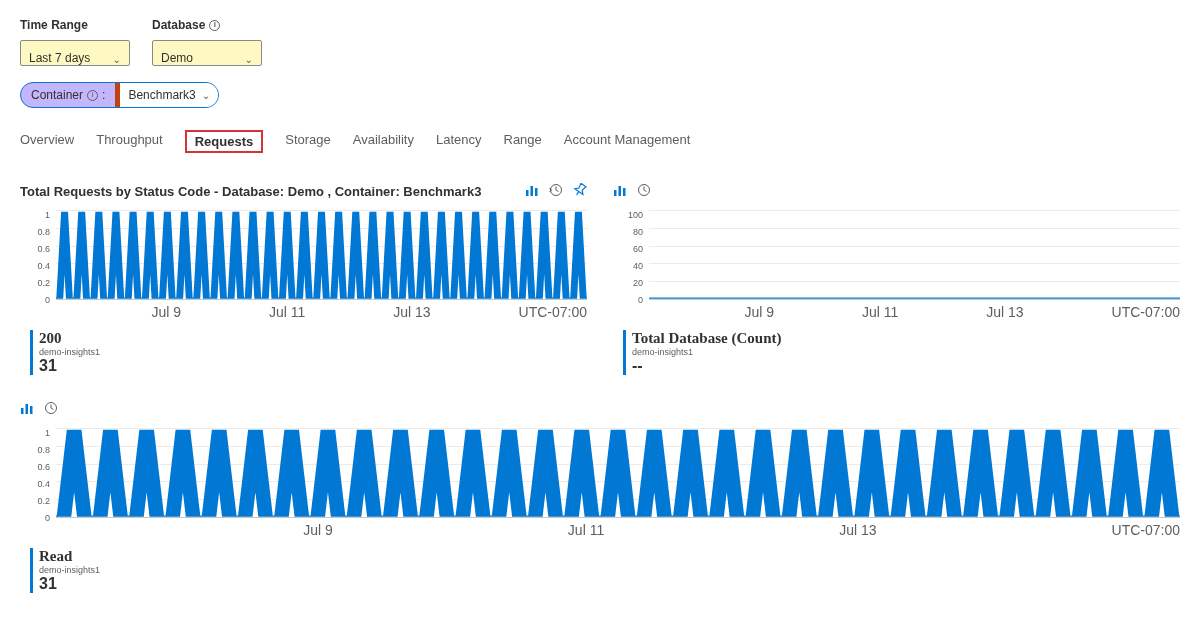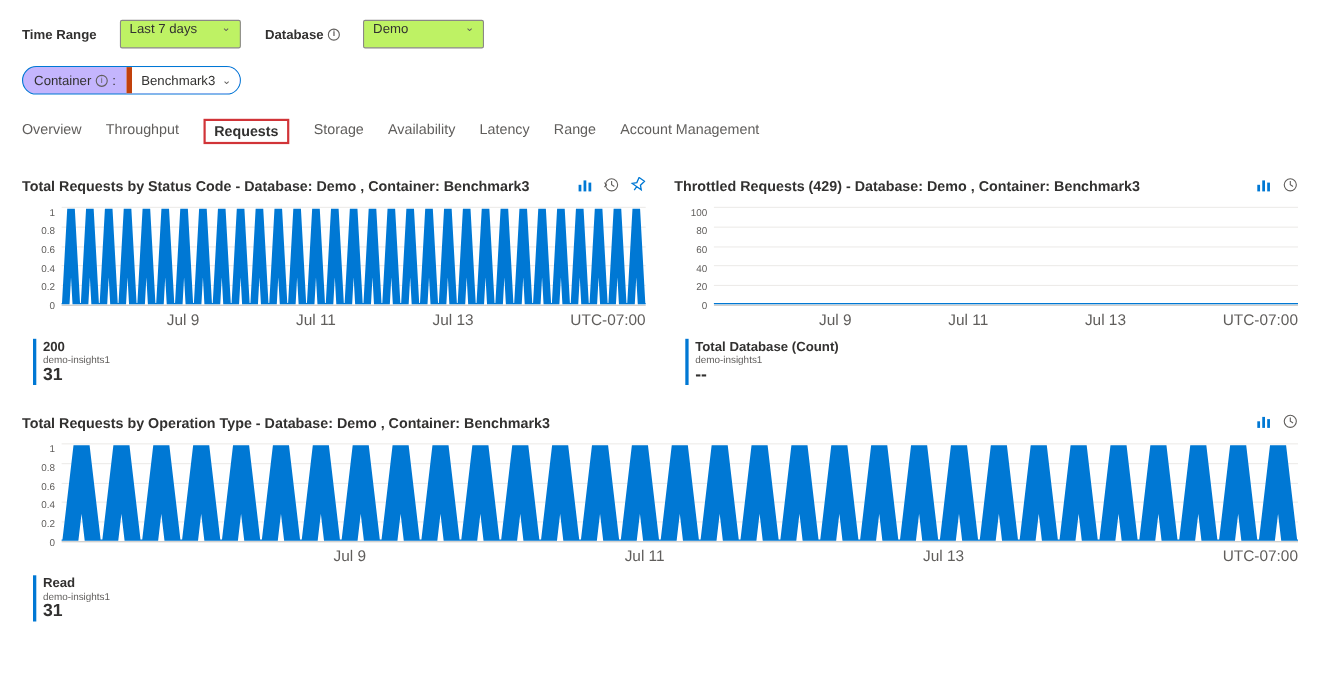--- a/index.html
+++ b/index.html
@@ -5,27 +5,27 @@
   * { box-sizing: border-box; }
   body {
     margin: 0;
     padding: 18px 20px;
     font-family: "Segoe UI", -apple-system, Arial, sans-serif;
     font-size: 13px;
     color: #323130;
     background: #fff;
   }
   .filters-row { display: flex; gap: 22px; margin-bottom: 16px; }
-  .filter-group { display: flex; flex-direction: row; gap: 21px; }
+  .filter-group { display: flex; flex-direction: column; gap: 8px; }
   .filter-label { font-size: 12px; color: #323130; font-weight: 600; display:flex; align-items:center; gap:4px;}
   .select-box {
-    display: flex; align-items: flex-start; justify-content: space-between;
+    display: flex; align-items: flex-end; justify-content: space-between;
     border: 1px solid #8a8886; border-radius: 2px;
     padding: 0 8px; height: 26px; min-width: 110px;
-    font-size: 12px; cursor: pointer; background:#bef264;
+    font-size: 12px; cursor: pointer; background:#fef9c3;
   }
   .chev { font-size: 10px; color:#605e5c; }
   .pill-row { margin-bottom: 22px; }
   .pill {
     display: inline-flex; align-items: center;
     border: 1px solid #0078d4; border-radius: 14px;
     background: #c4b5fd; height: 26px; overflow:hidden;
     font-size:12px;
   }
   .pill-left { padding:0 10px; color:#323130; display:flex;align-items:center;gap:4px;}
@@ -56,21 +56,21 @@
   .y-axis div { border-bottom:1px solid transparent;}
   .plot-area {
     position:relative; margin-left:36px; height:90px;
     border-bottom:1px solid #c8c6c4;
   }
   .grid-line { position:absolute; left:0; right:0; border-top:1px solid #edebe9;}
   .x-axis { margin-left:36px; display:flex; justify-content:space-between;
     font-size:14px; color:#605e5c; padding-top:4px;}
   .legend { display:flex; gap:18px; margin-top:10px; margin-left:10px;}
   .legend-item { border-left:3px solid #0078d4; padding-left:6px;}
-  .legend-name { font-size:12px; font-weight:600;}
+  .legend-name { font-size:15px; font-weight:600;font-family:Liberation Serif, serif;}
   .legend-sub { font-size:9px; color:#605e5c;}
   .legend-val { font-size:16px; font-weight:600;}
   svg.series { position:absolute; left:0; top:0; width:100%; height:100%; overflow:visible;}
   svg.series polyline { fill:none; stroke:#0078d4; stroke-width:1.3;}
   .plot-area-wide { height:90px;}
 </style>
 </head>
 <body>
 
 <div class="filters-row">
@@ -175,21 +175,20 @@
       <div class="legend-item">
         <div class="legend-name">200</div>
         <div class="legend-sub">demo-insights1</div>
         <div class="legend-val">31</div>
       </div>
     </div>
   </div>
 
   <div class="chart-box">
     <div class="chart-head">
-      <div class="chart-title">Throttled Requests (429) - Database: Demo , Container: Benchmark3</div>
       <div class="chart-icons">
         <span>
           <svg width="14" height="14" viewBox="0 0 14 14">
               <rect x="1" y="7" width="2.5" height="6" fill="#0078d4"></rect>
               <rect x="5.5" y="3" width="2.5" height="10" fill="#0078d4"></rect>
               <rect x="10" y="5" width="2.5" height="8" fill="#0078d4"></rect>
             </svg>
         </span>
         <span>
           <svg width="14" height="14" viewBox="0 0 14 14">
@@ -230,21 +229,20 @@
         <div class="legend-name">Total Database (Count)</div>
         <div class="legend-sub">demo-insights1</div>
         <div class="legend-val">--</div>
       </div>
     </div>
   </div>
 </div>
 
 <div class="chart-box">
   <div class="chart-head">
-    <div class="chart-title">Total Requests by Operation Type - Database: Demo , Container: Benchmark3</div>
     <div class="chart-icons">
       <span>
         <svg width="14" height="14" viewBox="0 0 14 14">
             <rect x="1" y="7" width="2.5" height="6" fill="#0078d4"></rect>
             <rect x="5.5" y="3" width="2.5" height="10" fill="#0078d4"></rect>
             <rect x="10" y="5" width="2.5" height="8" fill="#0078d4"></rect>
           </svg>
       </span>
       <span>
         <svg width="14" height="14" viewBox="0 0 14 14">

